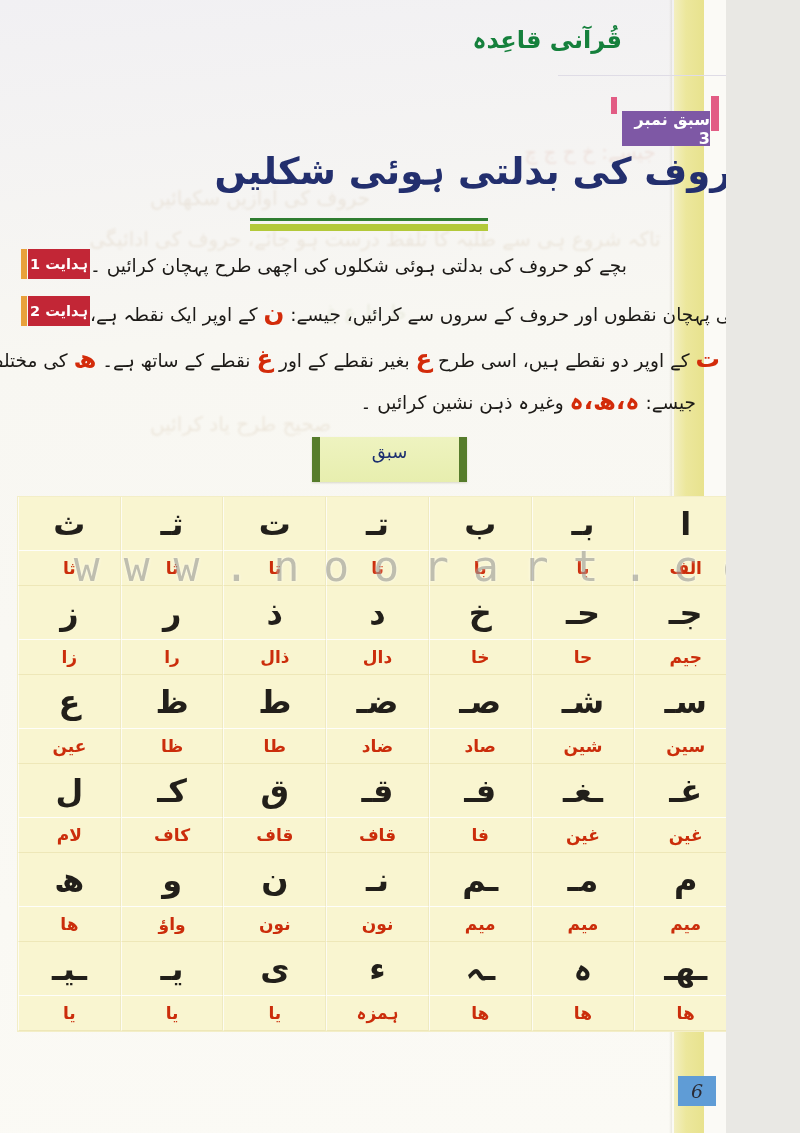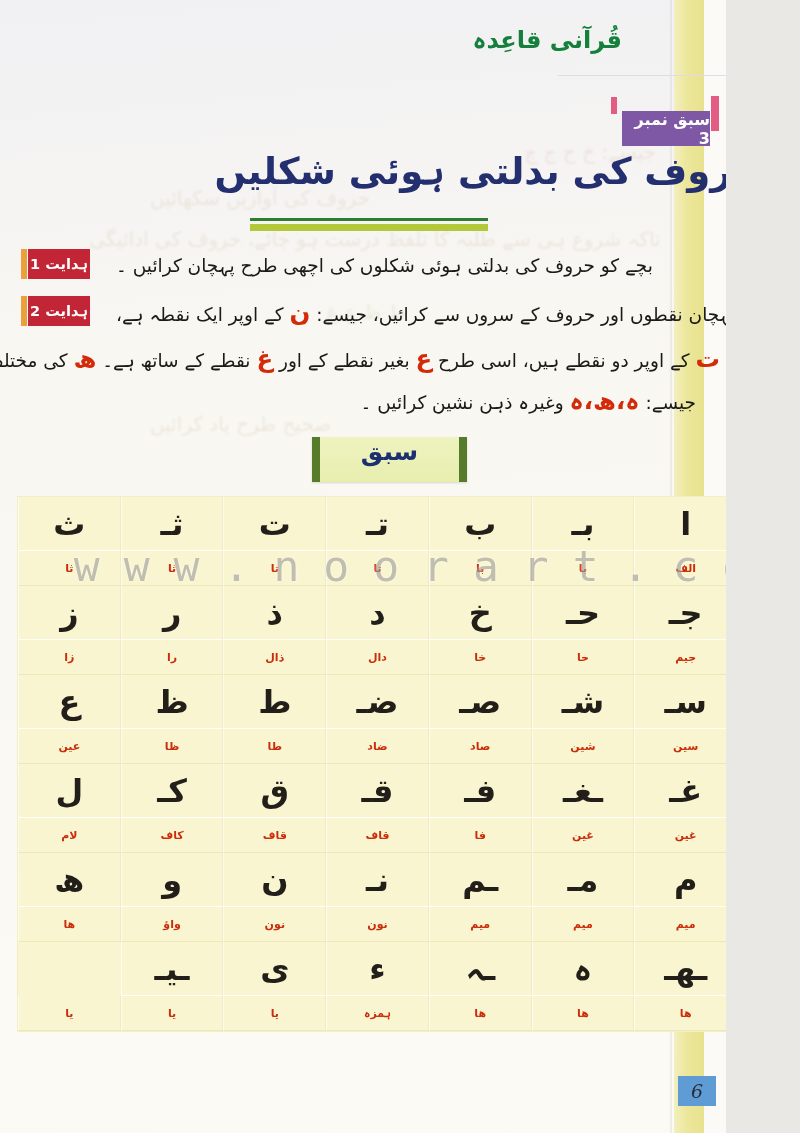--- a/index.html
+++ b/index.html
@@ -34,45 +34,45 @@
   .title-underline { position:absolute; top:218px; left:250px; width:238px; }
   .title-underline .u1 { height:3px; background:#2f7d31; margin-bottom:3px; }
   .title-underline .u2 { height:7px; background:#b3c93a; }
 
   
   .instr { position:absolute; left:21px; display:flex; align-items:flex-start; }
   .instr1 { top:249px; } .instr2 { top:296px; }
   .ibar { width:6px; height:30px; background:#e8a13c; margin-right:1px; }
   .ibox { width:62px; height:30px; background:#c22636; color:#fff; font-size:14.5px; font-weight:bold;
     direction:rtl; display:flex; align-items:center; justify-content:center; }
-  .itext { margin-left:26px; direction:rtl; font-size:18.5px; color:#1c1a17; white-space:nowrap;
+  .itext { direction:rtl; font-size:18.5px; color:#1c1a17; white-space:nowrap;
     line-height:34px; }
   .cont { position:absolute; left:28px; width:692px; direction:rtl; font-size:18.5px; color:#1c1a17;
     white-space:nowrap; line-height:36px; }
   .cont1 { top:341px; text-align:right; }
   .cont2 { top:383px; text-align:right; padding-right:24px; }
   .hl { color:#d32b0a; font-weight:bold; font-size:1.32em; }
 
   
   .lesson-label { position:absolute; top:437px; left:312px; width:155px; height:45px;
     background:linear-gradient(180deg,#eef3c0,#e7eeae); display:flex; align-items:stretch;
     justify-content:space-between; box-shadow:0 1px 2px rgba(120,120,80,.25); }
   .lbar { width:8px; background:#567c2b; }
   .ltext { flex:1; display:flex; align-items:center; justify-content:center; color:#1c2f70;
-    font-size:25px; font-weight:bold; direction:rtl; padding-bottom:16px; }
+    font-size:18px; font-weight:normal; direction:rtl; padding-bottom:16px; }
 
   
   .letters-table { position:absolute; top:497px; left:18px; width:719px; background:#f9f5d0;
     box-shadow:0 0 0 1px #f3eec7; }
   .trow { display:grid; grid-template-columns:repeat(7,1fr); direction:rtl; }
   .cell { display:flex; align-items:center; justify-content:center;
     border-left:1px solid rgba(255,255,255,.75); border-right:1px solid rgba(210,200,145,.25); }
   .lcell { height:54px; font-size:32px; font-weight:bold; color:#221f1a;
     border-bottom:1px solid rgba(255,255,255,.9); }
-  .ncell { height:35px; font-size:11px; font-weight:bold; color:#cb2d0b;
+  .ncell { height:35px; font-size:17px; font-weight:bold; color:#cb2d0b;
     border-bottom:1px solid #eee7b8; }
 
   
   .watermark { position:absolute; top:541px; left:0; width:800px; text-align:center;
     font-family:"DejaVu Sans Mono", monospace; font-size:43px; letter-spacing:24px;
     color:#9a9a9a; opacity:0.6; text-shadow:0 0 3px #ffffff; white-space:nowrap; z-index:9;margin-left:48px; }
 
   
   .page-number { position:absolute; top:1076px; left:678px; width:38px; height:30px;
     background:#5f9cd6; color:#2a2a33; font-family:"DejaVu Serif", serif; font-style:italic;
@@ -226,20 +226,21 @@
         <div class="cell ncell">نون</div>
         <div class="cell ncell">واؤ</div>
         <div class="cell ncell">ھا</div>
       </div>
       <div class="trow">
         <div class="cell lcell">ـھـ</div>
         <div class="cell lcell">ہ</div>
         <div class="cell lcell">ـہ</div>
         <div class="cell lcell">ء</div>
         <div class="cell lcell">ی</div>
+        <div class="cell lcell">یـ</div>
         <div class="cell lcell">ـیـ</div>
       </div>
       <div class="trow">
         <div class="cell ncell">ھا</div>
         <div class="cell ncell">ھا</div>
         <div class="cell ncell">ھا</div>
         <div class="cell ncell">ہمزہ</div>
         <div class="cell ncell">یا</div>
         <div class="cell ncell">یا</div>
         <div class="cell ncell">یا</div>

